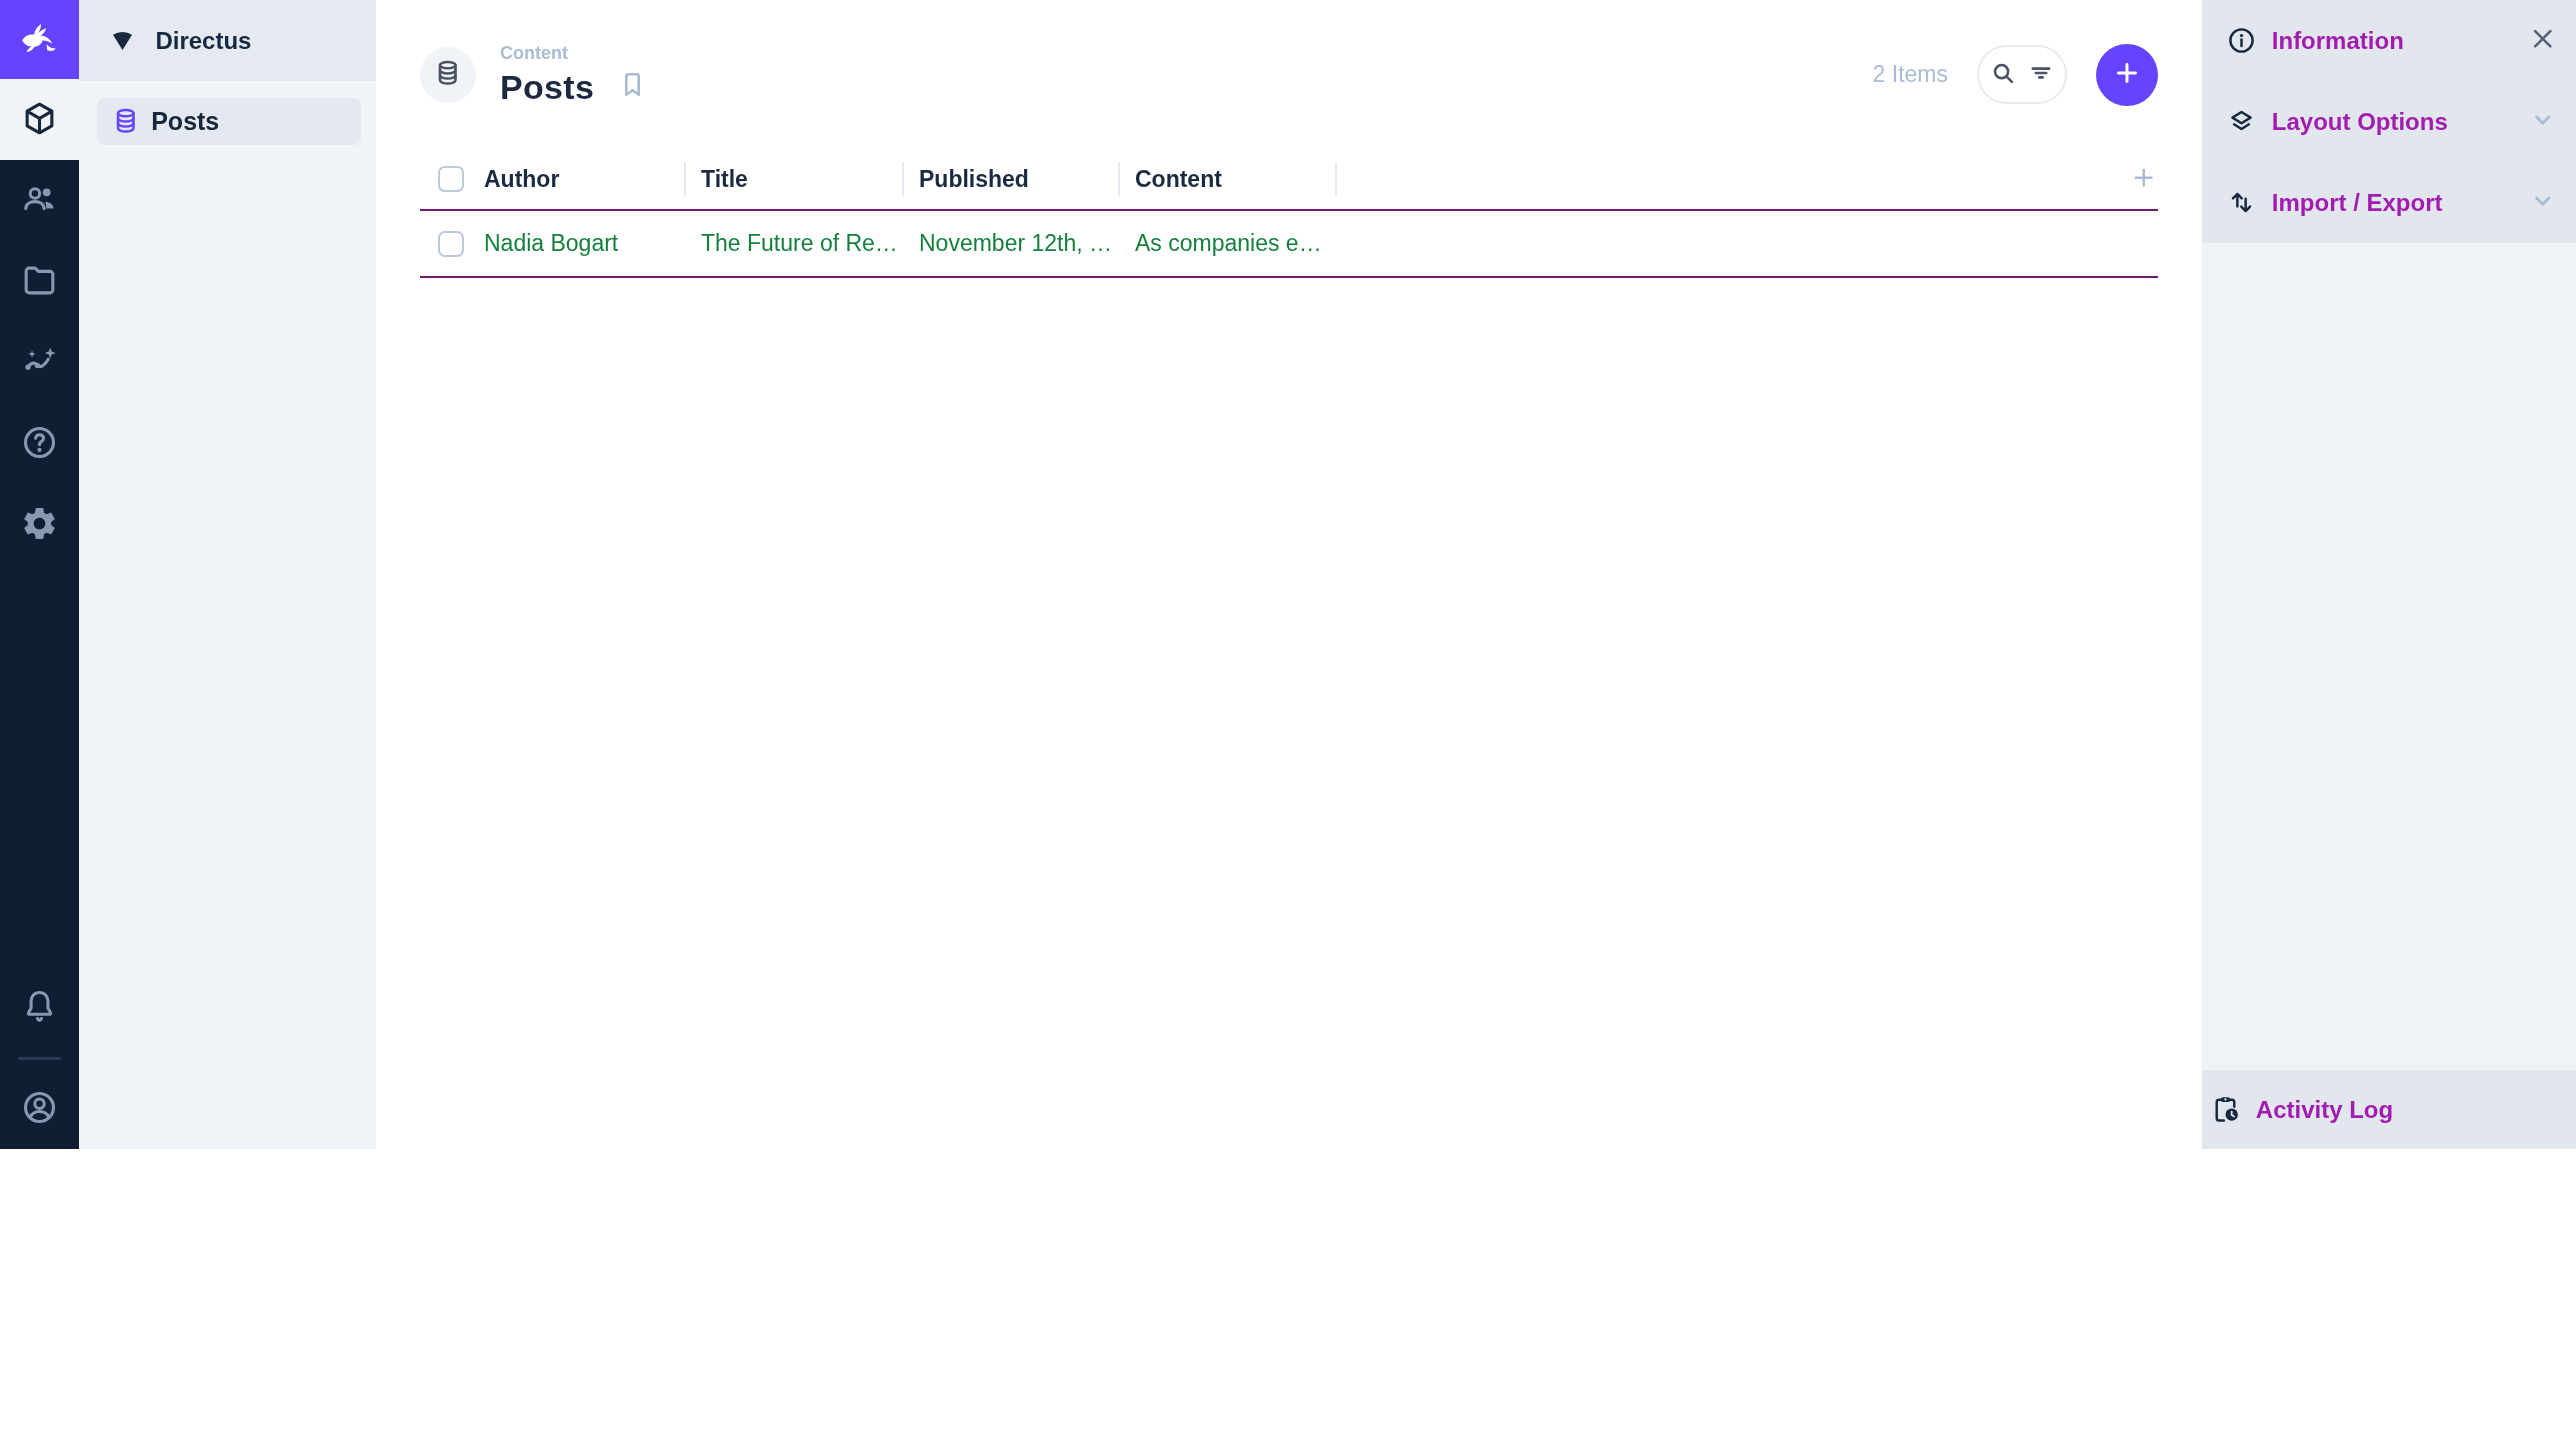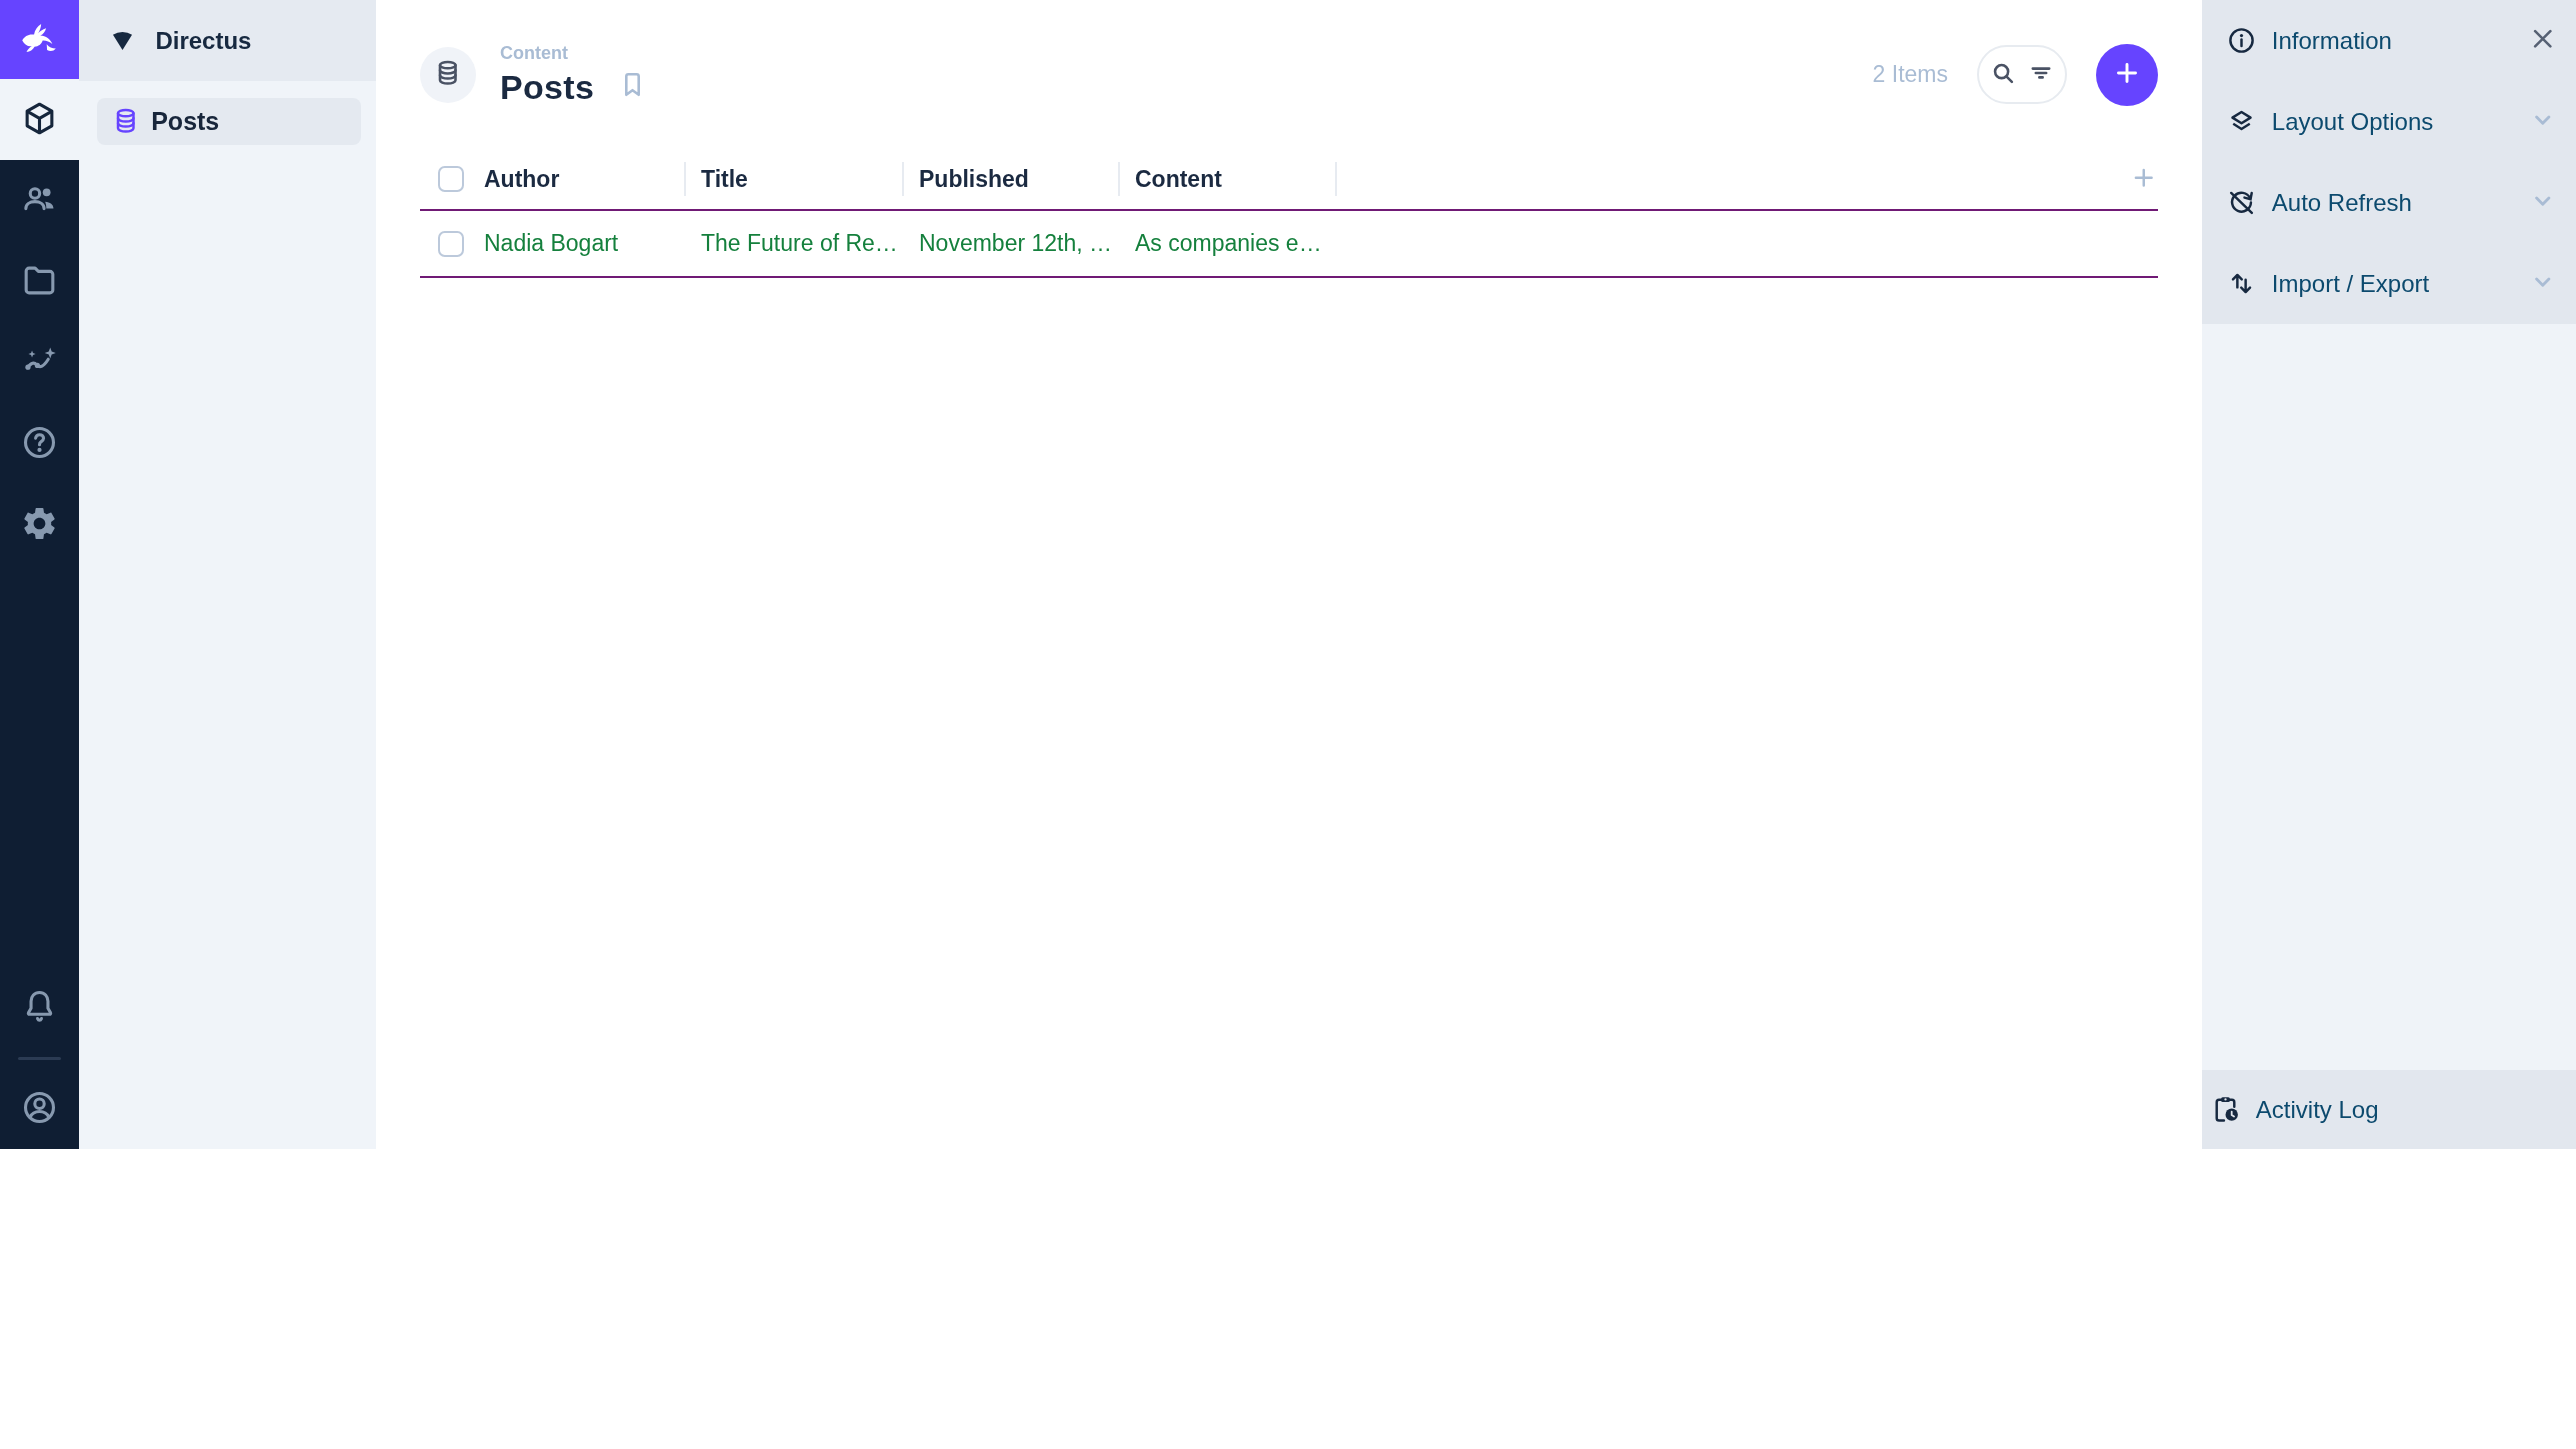--- a/index.html
+++ b/index.html
@@ -53,21 +53,21 @@
   .td { font-size:23px; color:#15803d; white-space:nowrap; overflow:hidden; }
   .cb-cell { padding-left:18px; height:100%; display:flex; align-items:center; }
   .checkbox { width:26px; height:26px; border:2.7px solid #BCC9DB; border-radius:6.7px; background:#fff; cursor:pointer; }
   .add-col { justify-self:end; background:none; border:none; color:#A9BCD4; display:flex; cursor:pointer; }
   .add-col svg { width:29.5px; height:29.5px; }
 
   
   .right-sidebar { background:#EFF3F8; display:flex; flex-direction:column; }
   .acc-item { height:81px; background:#E2E7EE; display:flex; align-items:center; padding:0 19px 0 24px; gap:14.8px; cursor:pointer; }
   .acc-item svg.lead { width:31px; height:31px; color:#172940; flex:0 0 auto; }
-  .acc-label { font-size:24px; font-weight:400; color:#0c4a6e; }
+  .acc-label { font-size:24px; font-weight:700; color:#a21caf; }
   .acc-control { margin-left:auto; background:none; border:none; display:flex; cursor:pointer; }
   .acc-control svg { width:29.5px; height:29.5px; }
   .close-color { color:#566173; }
   .chev-color { color:#A9BCD4; }
   .sidebar-footer { margin-top:auto; height:79px; background:#E2E7EE; display:flex; align-items:center; padding:0 19px 0 8px; gap:14.8px; cursor:pointer; }
   .sidebar-footer svg { width:31px; height:31px; color:#172940; }
 </style>
 </head>
 <body>
 
@@ -299,35 +299,20 @@
       <span class="acc-label">Layout Options</span>
       <button class="acc-control chev-color">
         <span>
           <svg width="29.5" height="29.5" viewBox="0 0 24 24" fill="none" stroke="currentColor" stroke-width="2.3" stroke-linecap="round" stroke-linejoin="round">
             <path d="M7 9.8 L12 14.8 L17 9.8"></path>
           </svg>
         </span>
       </button>
     </div>
 
-    <div class="acc-item">
-      <svg class="lead" viewBox="0 0 24 24" fill="none" stroke="currentColor" stroke-width="1.9" stroke-linecap="round">
-        <path d="M18.6 8.6 A7.3 7.3 0 1 0 19.3 12"></path>
-        <path d="M19.9 4.6 L19 9.4 L14.3 8.2"></path>
-        <path d="M4 4.6 L20 20"></path>
-      </svg>
-      <span class="acc-label">Auto Refresh</span>
-      <button class="acc-control chev-color">
-        <span>
-          <svg width="29.5" height="29.5" viewBox="0 0 24 24" fill="none" stroke="currentColor" stroke-width="2.3" stroke-linecap="round" stroke-linejoin="round">
-            <path d="M7 9.8 L12 14.8 L17 9.8"></path>
-          </svg>
-        </span>
-      </button>
-    </div>
 
     <div class="acc-item">
       <svg class="lead" viewBox="0 0 24 24" fill="none" stroke="currentColor" stroke-width="1.9" stroke-linecap="round" stroke-linejoin="round">
         <path d="M8.8 15 V5.6 M5.4 8.8 L8.8 5.4 L12.2 8.8"></path>
         <path d="M15.2 9 V18.4 M11.8 15.2 L15.2 18.6 L18.6 15.2"></path>
       </svg>
       <span class="acc-label">Import / Export</span>
       <button class="acc-control chev-color">
         <span>
           <svg width="29.5" height="29.5" viewBox="0 0 24 24" fill="none" stroke="currentColor" stroke-width="2.3" stroke-linecap="round" stroke-linejoin="round">

